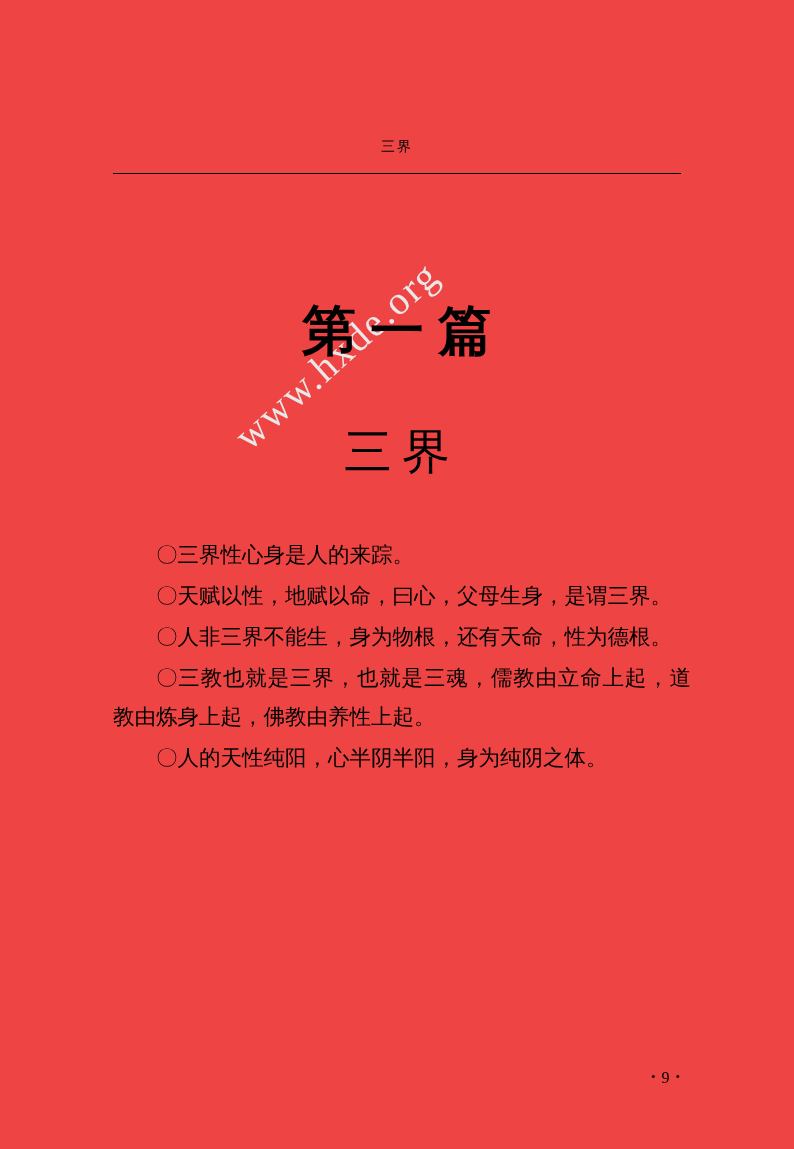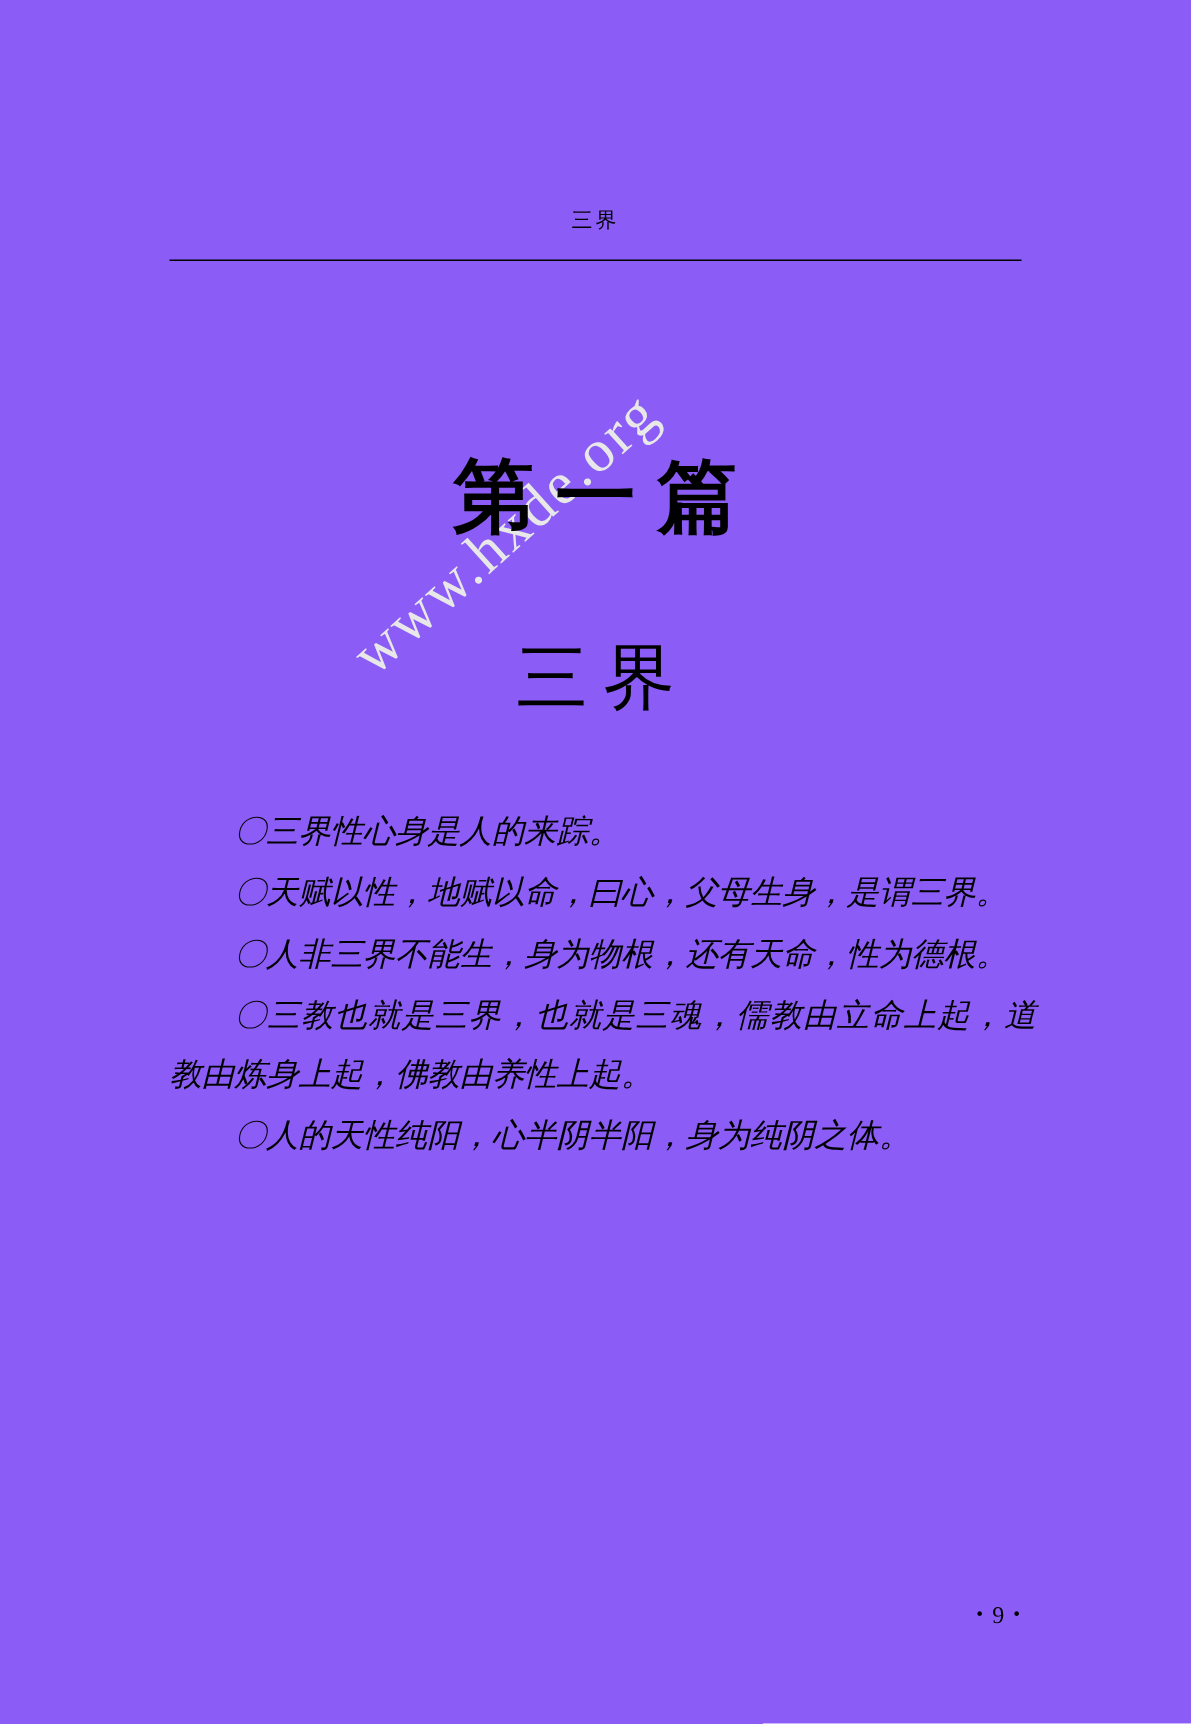--- a/index.html
+++ b/index.html
@@ -9,21 +9,21 @@
   }
   body {
     font-family: "DejaVu Serif", "Liberation Serif", serif;
     color: #000000;
   }
   .page {
     position: relative;
     width: 794px;
     height: 1149px;
     margin: 0 auto;
-    background: #8b5cf6;
+    background: #ef4444;
     overflow: hidden;
   }
 
   
   .running-head {
     position: absolute;
     top: 138px;
     left: 113px;
     width: 568px;
     text-align: center;
@@ -88,21 +88,20 @@
     z-index: 2;
   }
 
   
   .body-text {
     position: absolute;
     top: 535px;
     left: 113px;
     width: 578px;
     z-index: 2;
-    font-style: italic;
   }
   .body-text p {
     margin: 0 0 2px 0;
     font-size: 21.5px;
     line-height: 39px;
     text-indent: 2em;
     text-align: justify;
     font-family: "DejaVu Serif", "Liberation Serif", serif;
     letter-spacing: 0px;
   }

